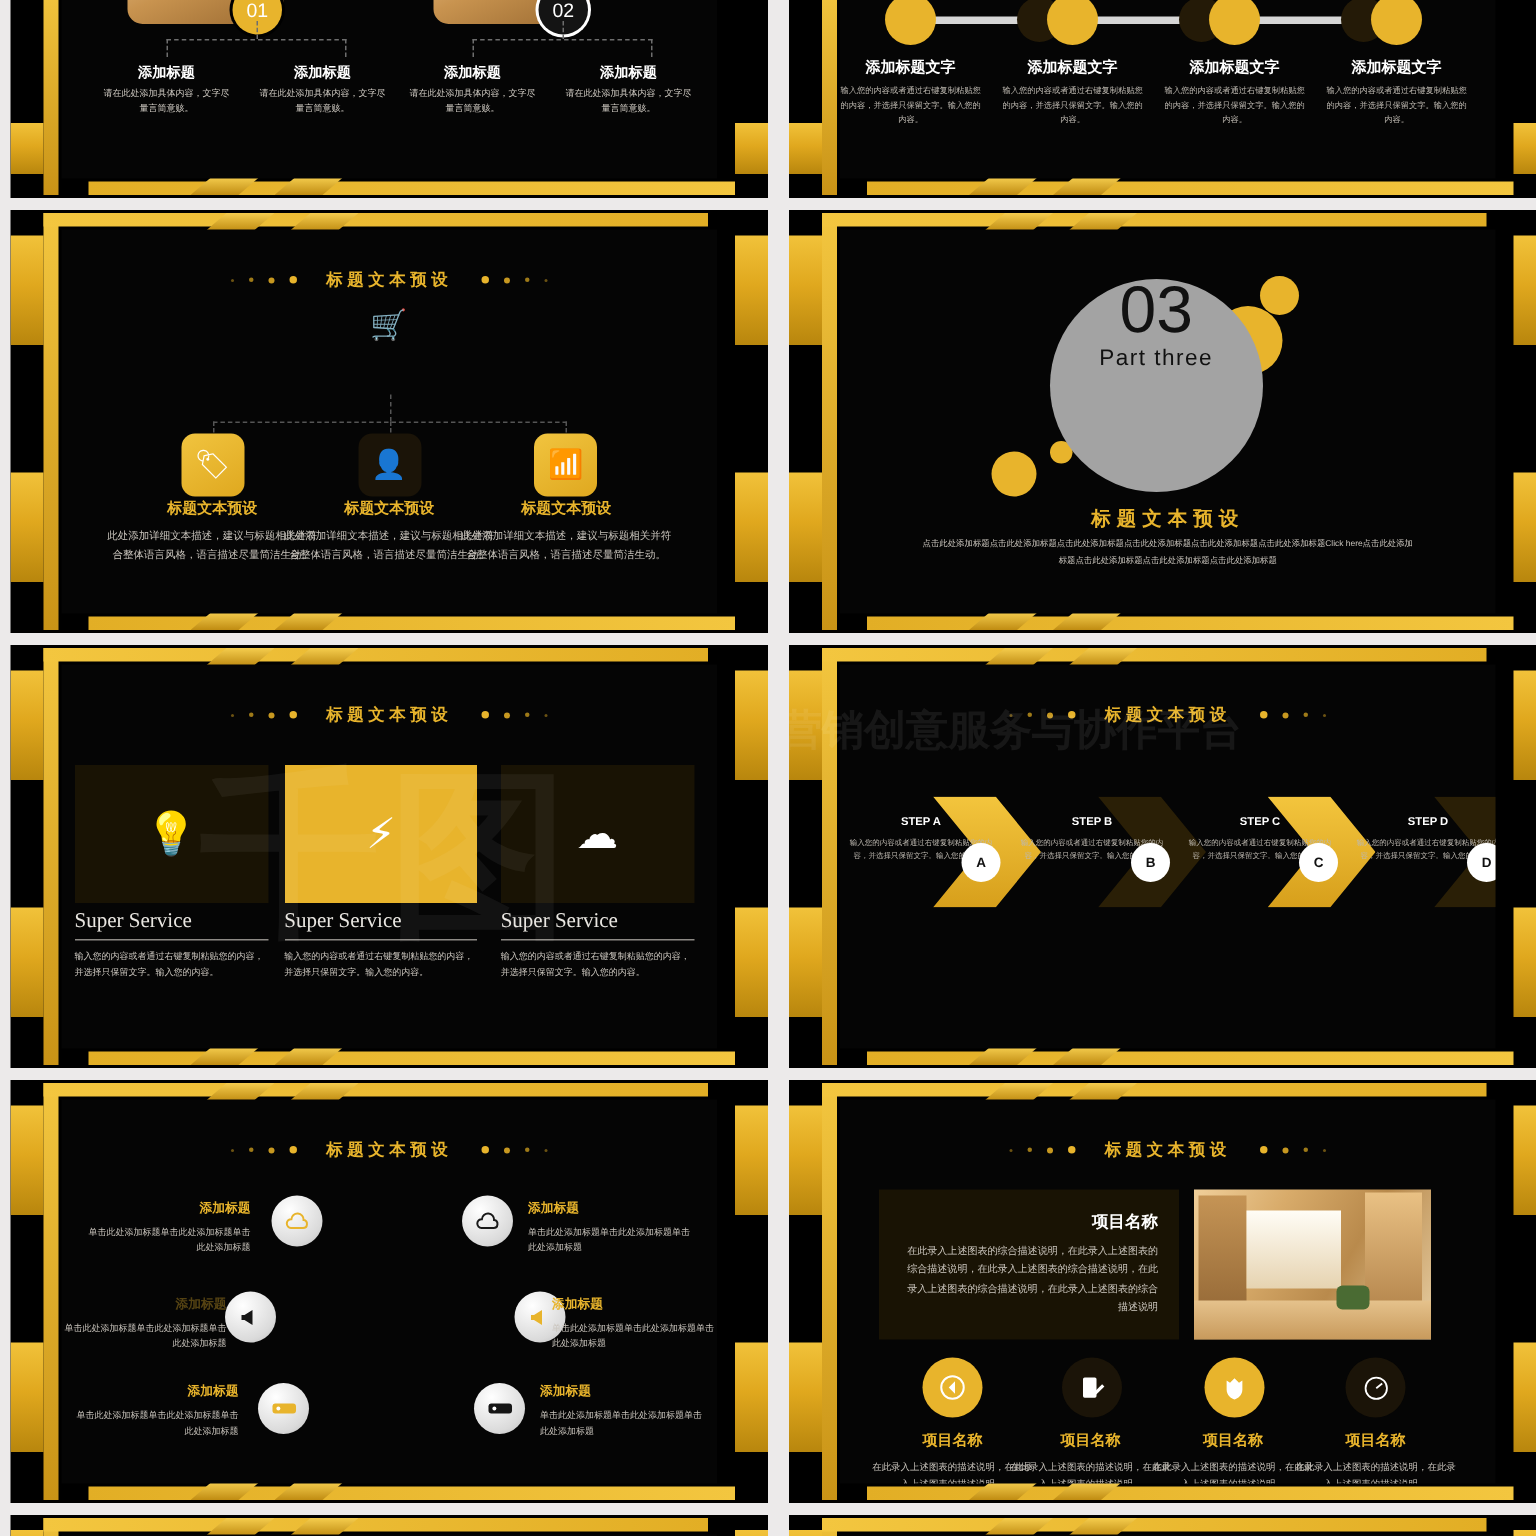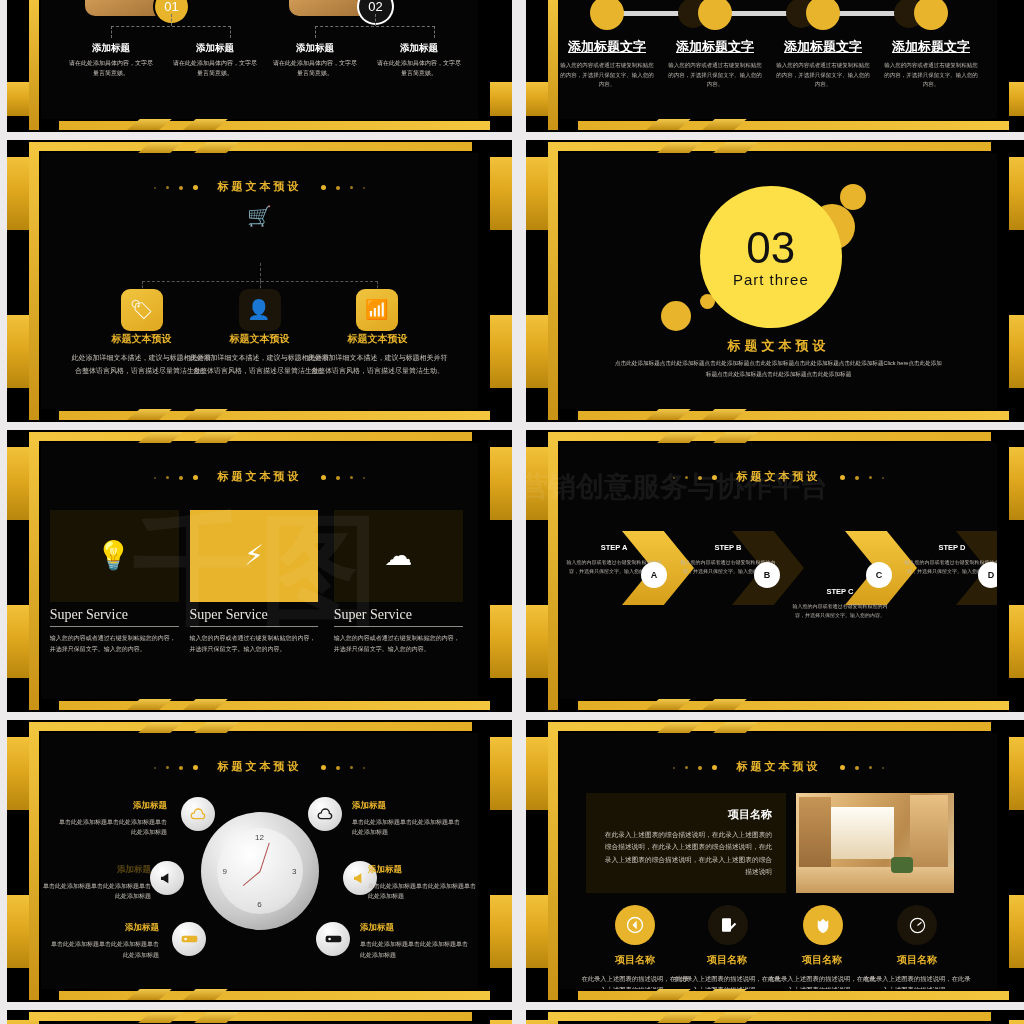--- a/index.html
+++ b/index.html
@@ -73,41 +73,41 @@
   .s1 .col { position:absolute; top:42px; width:84px; text-align:center; }
   .s1 .col h4 { font-size:9.5px; color:#fff; margin-bottom:4px; }
   .s1 .col p  { font-size:6px; line-height:1.6; color:#cfcac2; }
 
   
   .s2 .bar { position:absolute; height:5px; background:#d6d6d6; }
   .s2 .cir { position:absolute; border-radius:50%; }
   .s2 .cg { background:#e8b42c; }
   .s2 .cd { background:#241a07; }
   .s2 .tcol { position:absolute; width:96px; text-align:center; }
-  .s2 .tcol h4 { font-size:13px; color:#fff; margin-bottom:5px;text-decoration:underline; }
+  .s2 .tcol h4 { font-size:10px; color:#fff; margin-bottom:5px; }
   .s2 .tcol p  { font-size:5.5px; line-height:1.75; color:#bdb8b0; }
 
   
   .s3 .cart { position:absolute; left:50%; transform:translateX(-50%); top:20%;
               font-size:20px; color:#dcdcdc; }
   .s3 .vline { position:absolute; left:50%; width:0; border-left:1px dashed #555; }
   .s3 .hline { position:absolute; border-top:1px dashed #555; }
   .s3 .tile { position:absolute; width:42px; height:42px; border-radius:9px;
               display:flex; align-items:center; justify-content:center;
               font-size:19px; color:#fff; }
   .s3 .tile.g { background:linear-gradient(150deg,#f1c43f,#dfa81f); }
   .s3 .tile.d { background:#1b1408; }
   .s3 .cell { position:absolute; width:142px; text-align:center; }
   .s3 .cell h4 { font-size:10px; color:#e8b42c; margin-bottom:6px; }
   .s3 .cell p  { font-size:7px; line-height:1.8; color:#cac5bd; }
 
   
   .s4 .ball { position:absolute; border-radius:50%; background:#e8b42c; }
-  .s4 .disc { position:absolute; border-radius:50%; background:#fde047;
-              display:flex; flex-direction:column; align-items:center; justify-content:center; }
+  .s4 .disc { position:absolute; border-radius:50%; background:#a3a3a3;
+              display:flex; flex-direction:column; align-items:center; }
   .s4 .disc .n { font-size:44px; font-weight:400; color:#111; line-height:.95; }
   .s4 .disc .p { font-size:15px; color:#111; letter-spacing:1px; margin-top:2px; }
   .s4 .stitle { position:absolute; left:0; right:0; text-align:center;
                 font-size:13px; font-weight:bold; letter-spacing:4px; color:#e8b42c; }
   .s4 .sbody { position:absolute; left:12%; right:12%; text-align:center;
                font-size:5.6px; line-height:2; color:#cac5bd; }
 
   
   .s5 .card { position:absolute; top:26%; width:29.5%; height:36%;
               display:flex; align-items:center; justify-content:center; font-size:28px; }
@@ -430,21 +430,21 @@
         <div class="chev d" style="left:396px; top:88px;"></div>
 
         <div class="stp" style="left:6px;   top:100px;">
           <h4>STEP A</h4>
           <p>输入您的内容或者通过右键复制粘贴您的内容，并选择只保留文字。输入您的内容。</p>
         </div>
         <div class="stp" style="left:120px; top:100px;">
           <h4>STEP B</h4>
           <p>输入您的内容或者通过右键复制粘贴您的内容，并选择只保留文字。输入您的内容。</p>
         </div>
-        <div class="stp" style="left:232px; top:100px;margin-top:44px;">
+        <div class="stp" style="left:232px; top:100px;">
           <h4>STEP C</h4>
           <p>输入您的内容或者通过右键复制粘贴您的内容，并选择只保留文字。输入您的内容。</p>
         </div>
         <div class="stp" style="left:344px; top:100px;">
           <h4>STEP D</h4>
           <p>输入您的内容或者通过右键复制粘贴您的内容，并选择只保留文字。输入您的内容。</p>
         </div>
 
         <div class="badge" style="left:81px;  top:119px;">A</div>
         <div class="badge" style="left:194px; top:119px;">B</div>
@@ -473,30 +473,20 @@
         <div class="hdr">
           <span class="dots-l">
             <i class="d1"></i><i class="d2"></i><i class="d3"></i><i class="d4"></i>
           </span>
           <span style="margin:0 8px">标题文本预设</span>
           <span class="dots-r">
             <i class="d4"></i><i class="d3"></i><i class="d2"></i><i class="d1"></i>
           </span>
         </div>
 
-        <div class="clockwrap">
-          <div class="face">
-            <span style="left:50%;top:5px;transform:translateX(-50%)">12</span>
-            <span style="right:6px;top:50%;transform:translateY(-50%)">3</span>
-            <span style="left:50%;bottom:5px;transform:translateX(-50%)">6</span>
-            <span style="left:6px;top:50%;transform:translateY(-50%)">9</span>
-            <div class="hand" style="width:30px; transform:rotate(-72deg);"></div>
-            <div class="hand" style="width:22px; transform:rotate(140deg);"></div>
-          </div>
-        </div>
 
         <div class="ico" style="left:32%; top:25%;">
           <svg width="16" height="12" viewBox="0 0 24 18">
               <path d="M6 16h12a4 4 0 0 0 .6-7.95A6 6 0 0 0 6.4 7.2 4.4 4.4 0 0 0 6 16z" fill="none" stroke="#e8b42c" stroke-width="2"></path>
             </svg>
         </div>
         <div class="ico" style="left:61%; top:25%;">
           <svg width="16" height="12" viewBox="0 0 24 18">
               <path d="M6 16h12a4 4 0 0 0 .6-7.95A6 6 0 0 0 6.4 7.2 4.4 4.4 0 0 0 6 16z" fill="none" stroke="#1a1a1a" stroke-width="2"></path>
             </svg>

